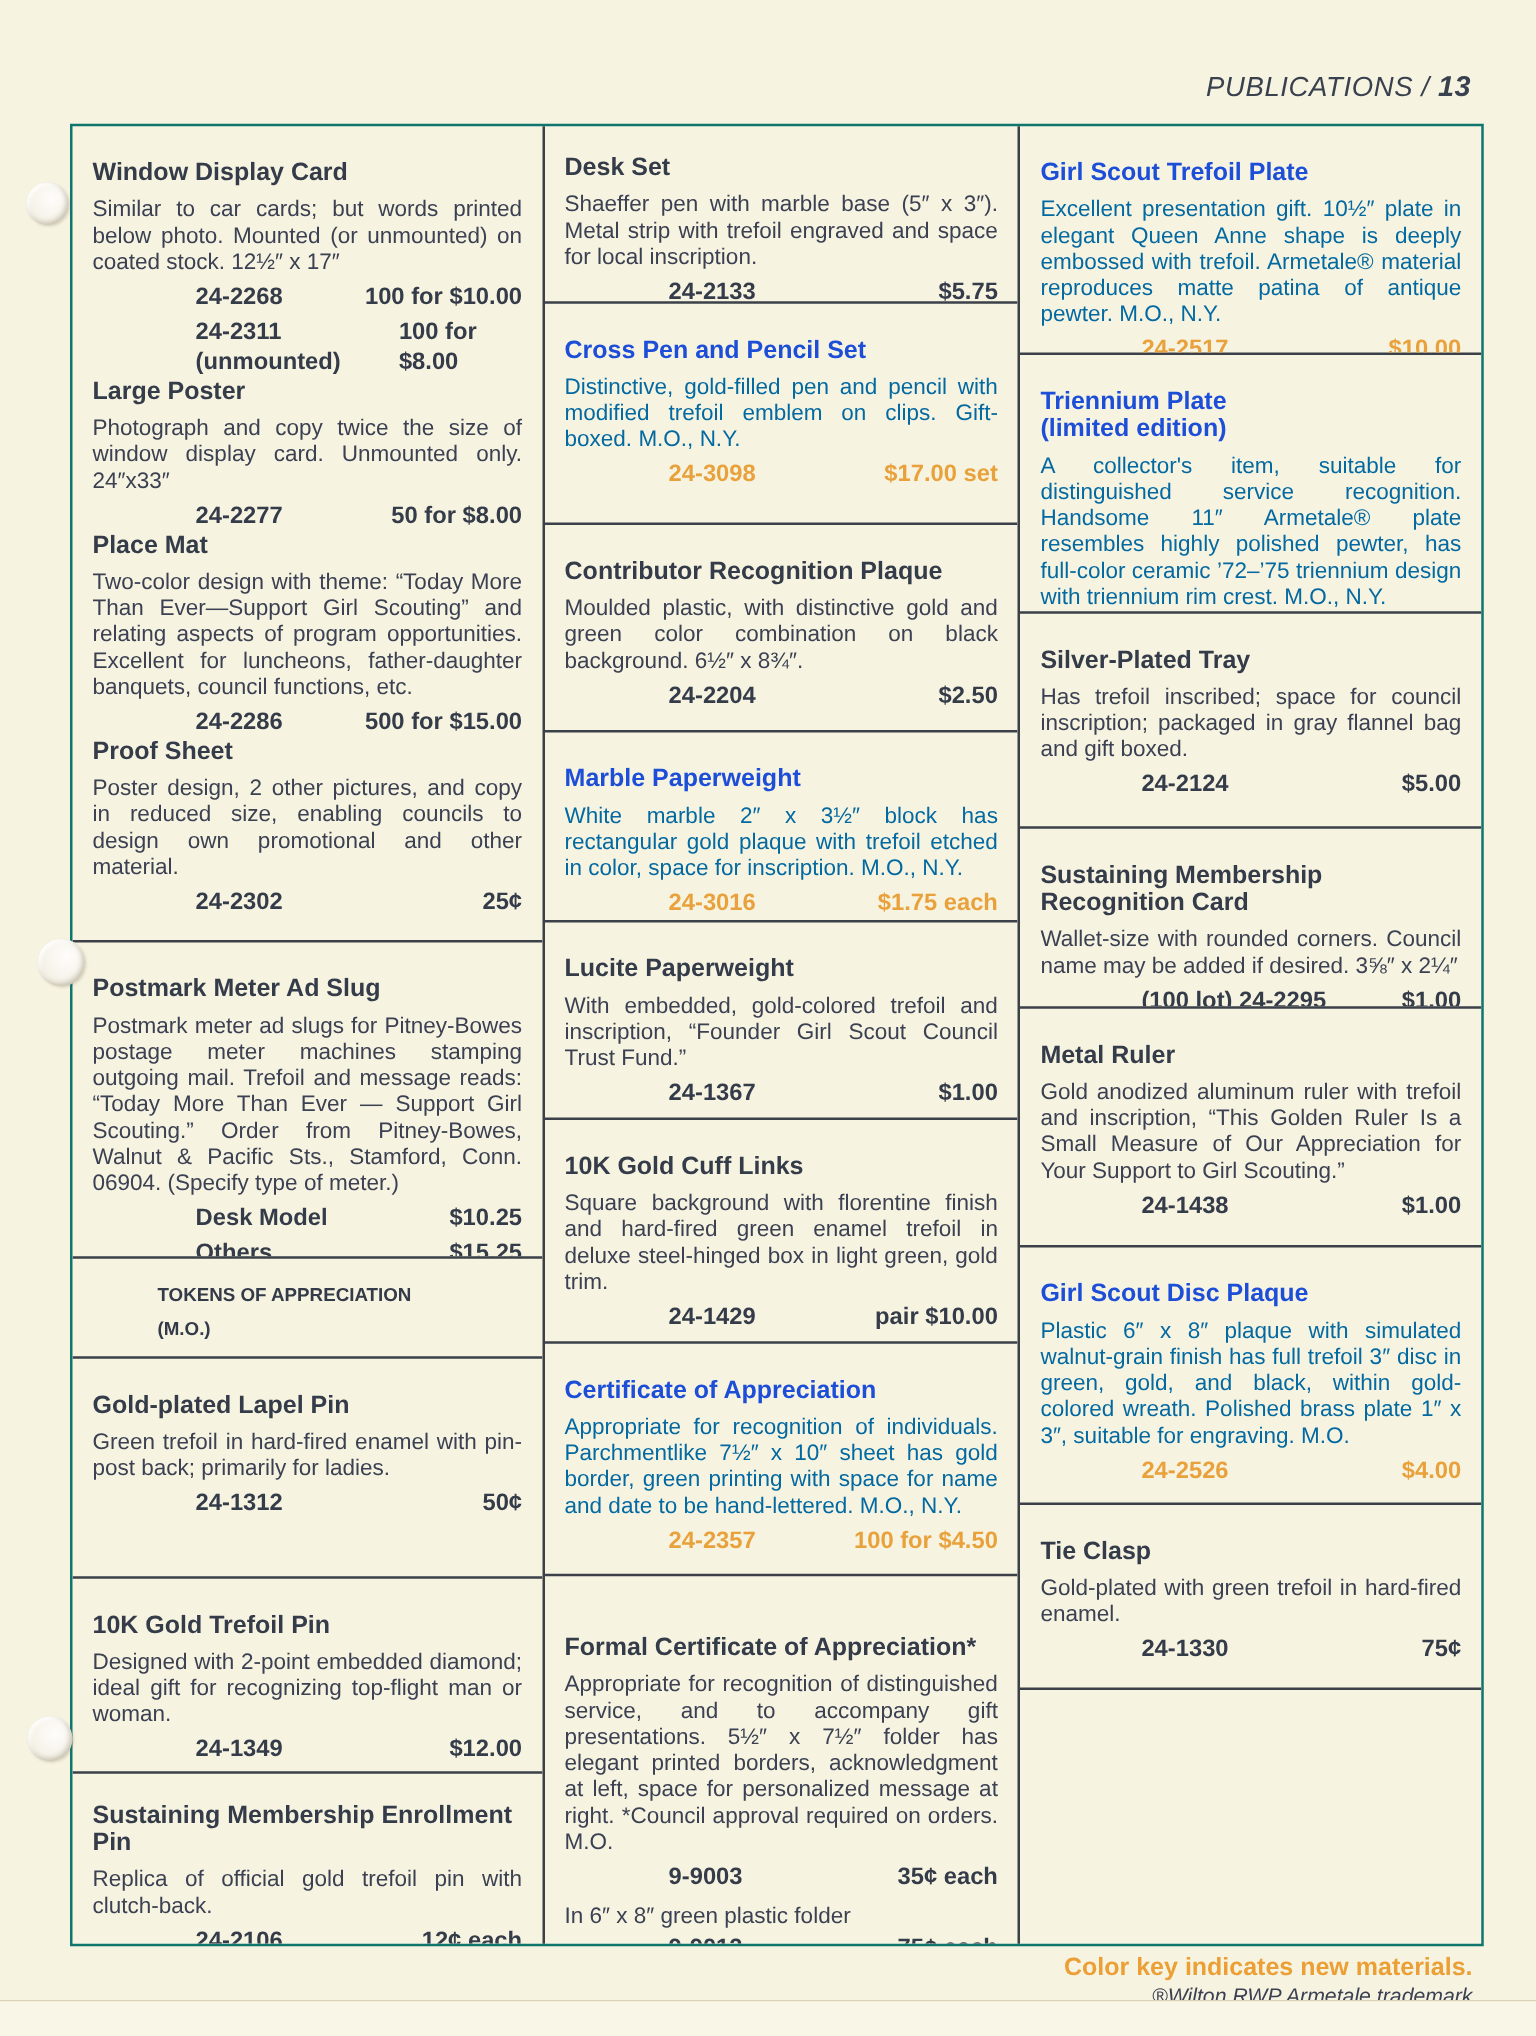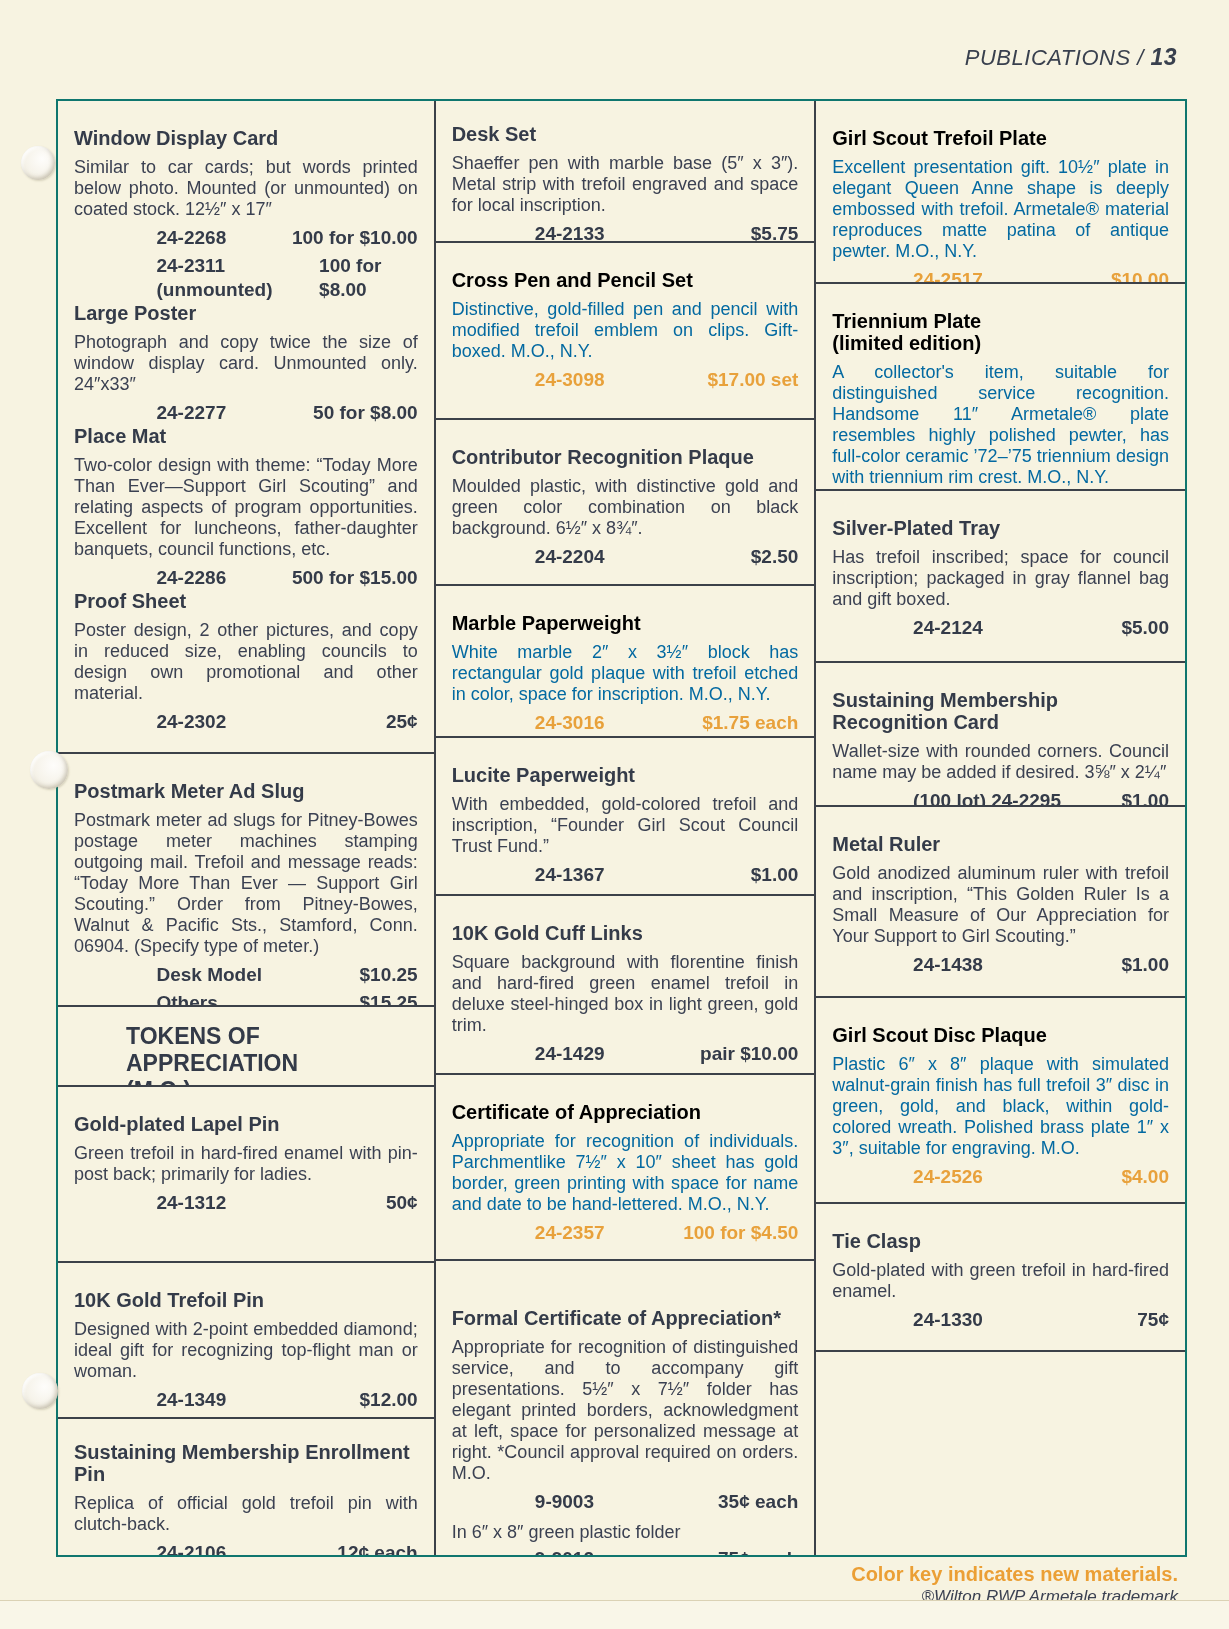--- a/index.html
+++ b/index.html
@@ -4,21 +4,21 @@
 <style>
   html,body{margin:0;padding:0;}
   body{
     width:1229px;height:1629px;position:relative;overflow:hidden;
     background:#f7f3e1;
     font-family:"Liberation Sans","DejaVu Sans",sans-serif;
     color:#3b4152;
   }
   
   .page-header{
-    position:absolute;top:44px;right:52px;
+    position:absolute;top:56px;right:52px;
     font-style:italic;font-size:22px;letter-spacing:.5px;color:#39404e;
   }
   .page-header .hdr-num{font-weight:bold;font-style:italic;font-size:23px;}
   
   .table{
     position:absolute;left:56px;top:99px;width:1131px;height:1458px;
     border:2px solid #0f766e;box-sizing:border-box;
     display:flex;background:transparent;
   }
   .col{box-sizing:border-box;overflow:hidden;display:flex;flex-direction:column;}
@@ -36,25 +36,25 @@
     margin:0;font-size:18px;line-height:21px;text-align:justify;color:#3b4152;
   }
   .price-row{
     display:flex;justify-content:space-between;align-items:baseline;
     padding-left:24%;margin-top:4px;
     font-size:19px;line-height:24px;font-weight:bold;color:#343b49;
   }
   .price-row:first-of-type{margin-top:6px;}
   .note{margin:8px 0 0 0;font-size:18px;line-height:21px;text-align:left;}
   
-  .item.orange .title{color:#000000;}
+  .item.orange .title{color:#1d4ed8;}
   .item.orange .body{color:#0369a1;}
   .item.orange .price-row{color:#e8a13b;}
   .section-title{
-    margin:0;padding-left:52px;font-size:23px;line-height:27px;
+    margin:0;padding-left:52px;font-size:15px;line-height:27px;
     font-weight:bold;color:#333a48;
   }
   
   .footer{position:absolute;top:1563px;right:51px;text-align:right;margin-left:12px;}
   .footer .color-key{font-size:20px;font-weight:bold;color:#eb9f35;line-height:22px;}
   .footer .trademark{font-size:17px;font-style:italic;color:#3b4152;line-height:20px;margin-top:2px;}
   
   .hole{
     position:absolute;border-radius:50%;
     background:radial-gradient(circle at 62% 38%, #fefdfb 0%, #f6f3ea 55%, #e9e4d4 100%);

